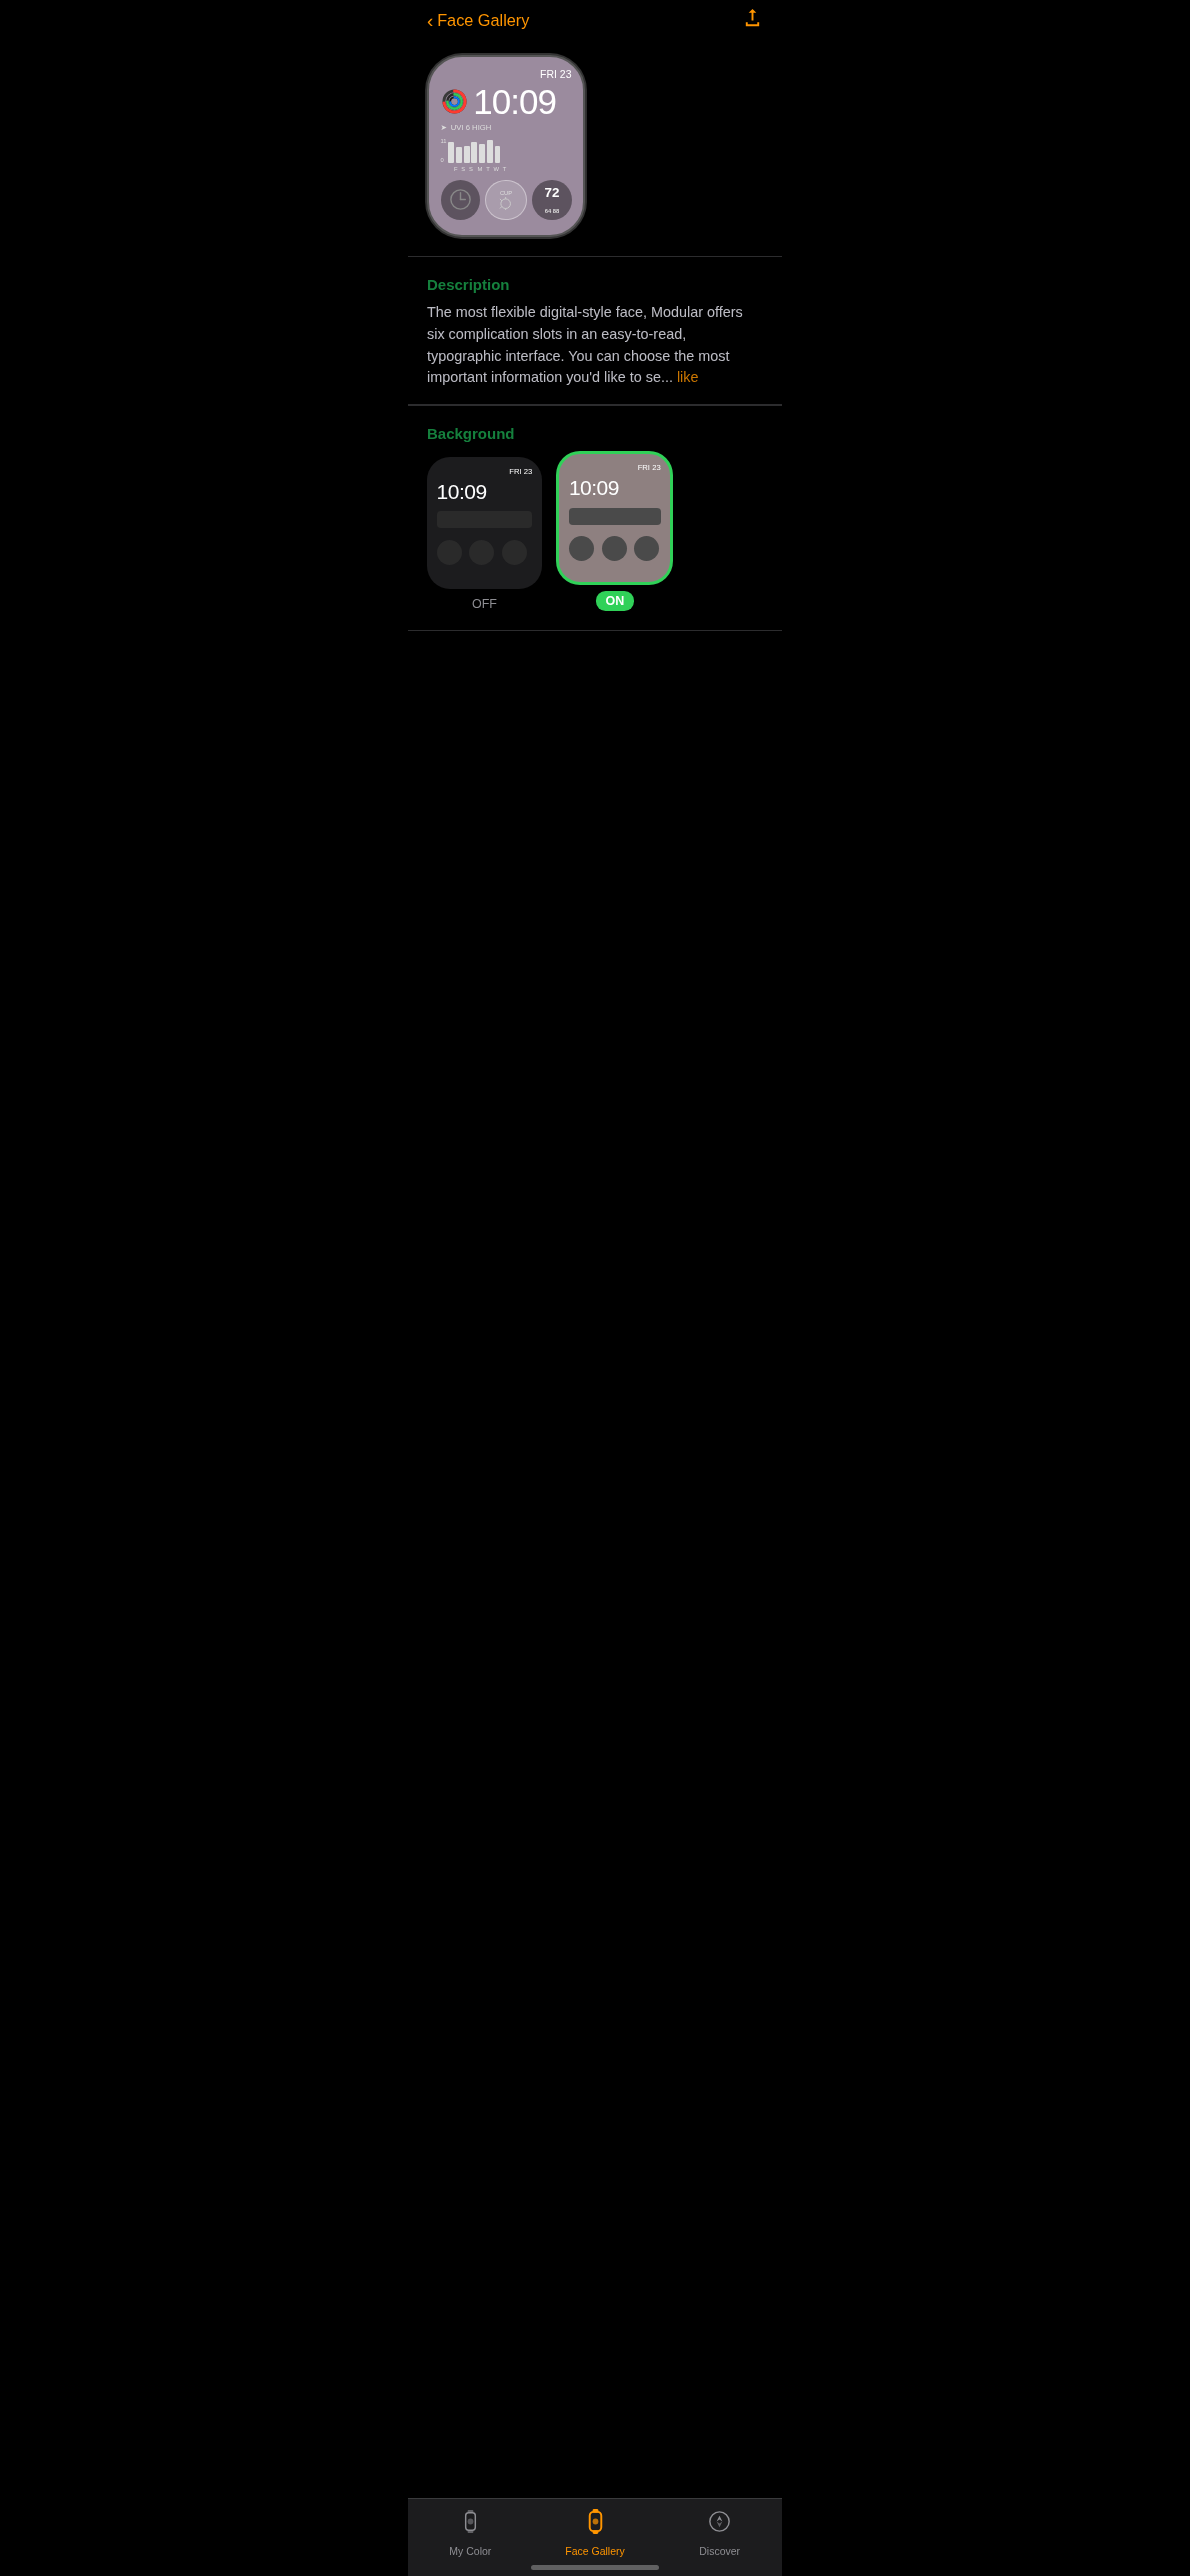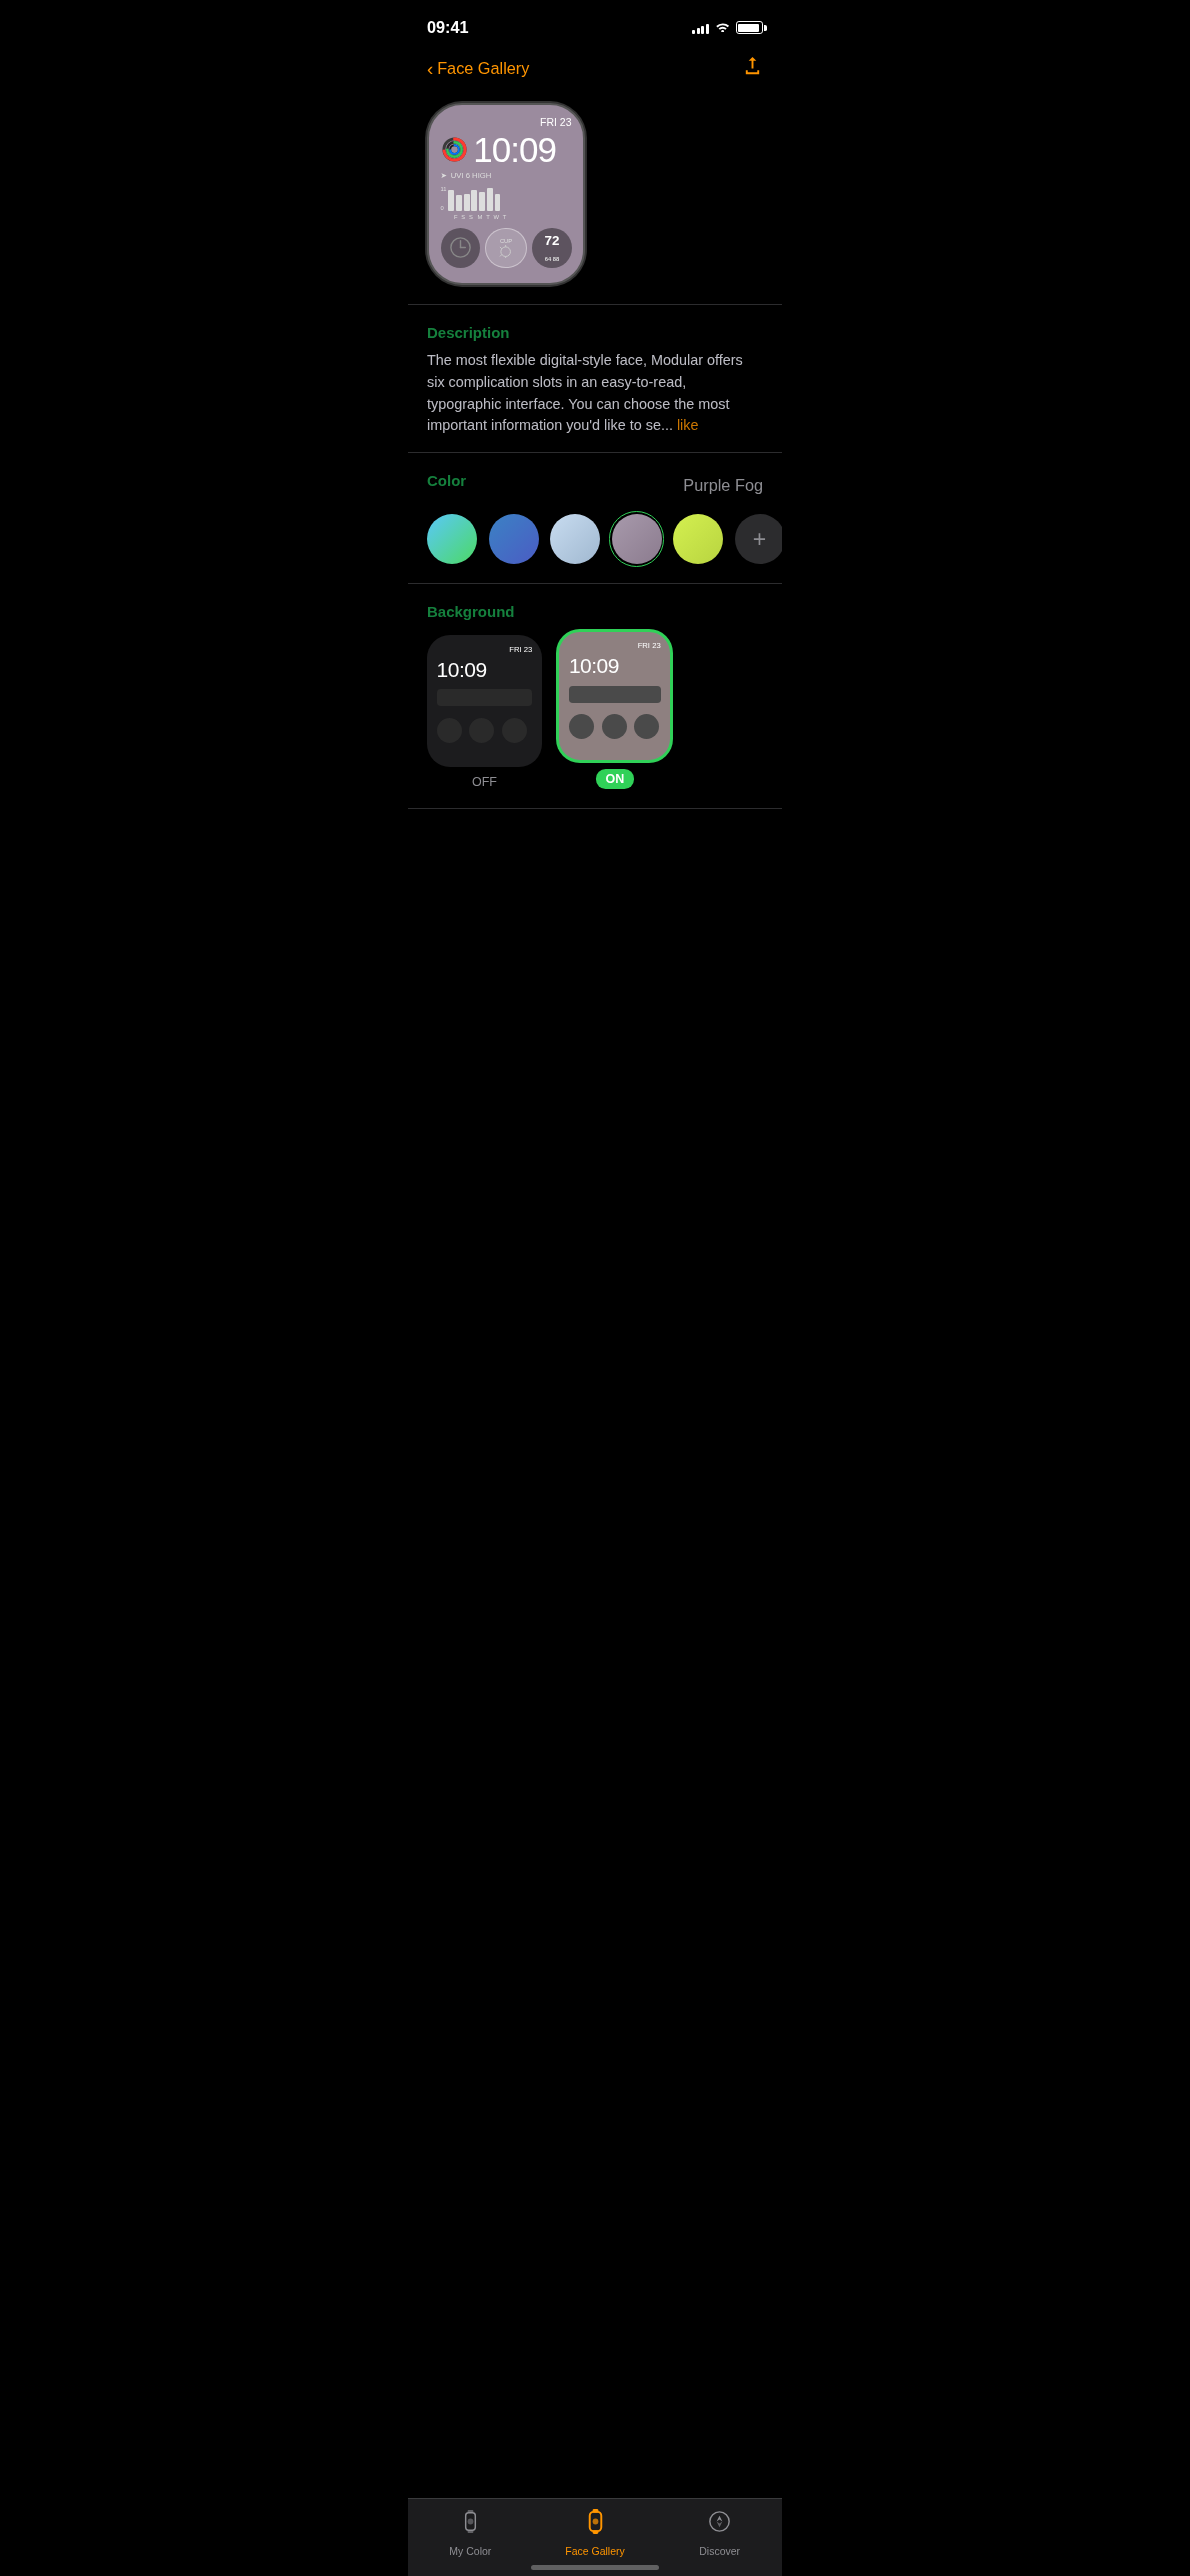--- a/index.html
+++ b/index.html
@@ -515,39 +515,20 @@
 
     .main-content {
       padding-bottom: 96px;
     }
   </style>
 </head>
 <body>
 
 <div class="main-content">
 
-  <div class="status-bar">
-    <span class="status-time">09:41</span>
-    <div class="status-icons">
-      <div class="signal-bars">
-        <div class="signal-bar" style="height:3.8px"></div>
-        <div class="signal-bar" style="height:5.8px"></div>
-        <div class="signal-bar" style="height:7.7px"></div>
-        <div class="signal-bar" style="height:9.6px"></div>
-      </div>
-      <span class="wifi-icon">
-        <svg width="15.3" height="11.5" viewBox="0 0 16 12" fill="white">
-          <path d="M8 9.5a1.5 1.5 0 1 1 0 3 1.5 1.5 0 0 1 0-3zm0-3.5a6 6 0 0 1 4.24 1.76l-1.41 1.41A4 4 0 0 0 8 8a4 4 0 0 0-2.83 1.17L3.76 7.76A6 6 0 0 1 8 6zm0-3.5A9.5 9.5 0 0 1 14.72 5L13.3 6.42A7.5 7.5 0 0 0 8 4.5a7.5 7.5 0 0 0-5.3 2.2L1.28 5.28A9.5 9.5 0 0 1 8 2.5z"></path>
-        </svg>
-      </span>
-      <div class="battery-icon">
-        <div class="battery-fill"></div>
-      </div>
-    </div>
-  </div>
 
   <div class="nav-bar">
     <div class="back-btn">
       <span class="back-chevron">‹</span>
       <span>Face Gallery</span>
     </div>
     <div class="share-btn">
       <svg width="21" height="21" viewBox="0 0 22 22" fill="#FF9500">
         <path d="M11 1l-4 4h3v8h2V5h3l-4-4zM4 15v4h14v-4h-2v2H6v-2H4z"></path>
       </svg>
@@ -637,34 +618,20 @@
   <div class="section">
     <div class="section-title">Description</div>
     <p class="description-text">
       <span>The most flexible digital-style face, Modular offers six complication slots in an easy-to-read, typographic interface. You can choose the most important information you'd like to se...</span>
       <span class="more-link">like</span>
     </p>
   </div>
 
   <div class="divider"></div>
 
-  <div class="color-section">
-    <div class="color-header">
-      <span class="section-title">Color</span>
-      <span class="color-name">Purple Fog</span>
-    </div>
-    <div class="color-swatches">
-      <div class="color-swatch" style="background: linear-gradient(135deg, #5AC8FA, #4CD964);"></div>
-      <div class="color-swatch" style="background: linear-gradient(135deg, #3B82C4, #4B5CC4);"></div>
-      <div class="color-swatch" style="background: linear-gradient(135deg, #C8DCF0, #A0B8D0);"></div>
-      <div class="color-swatch selected" style="background: linear-gradient(135deg, #A89AAC, #8B7B8E);"></div>
-      <div class="color-swatch" style="background: linear-gradient(135deg, #D4F050, #B8D440);"></div>
-      <div class="color-swatch add-more">+</div>
-    </div>
-  </div>
 
   <div class="divider"></div>
 
   <div class="bg-section">
     <div class="section-title">Background</div>
     <div class="bg-options">
 
       <div class="bg-option">
         <div class="bg-preview">
           <div class="bg-off-inner">

